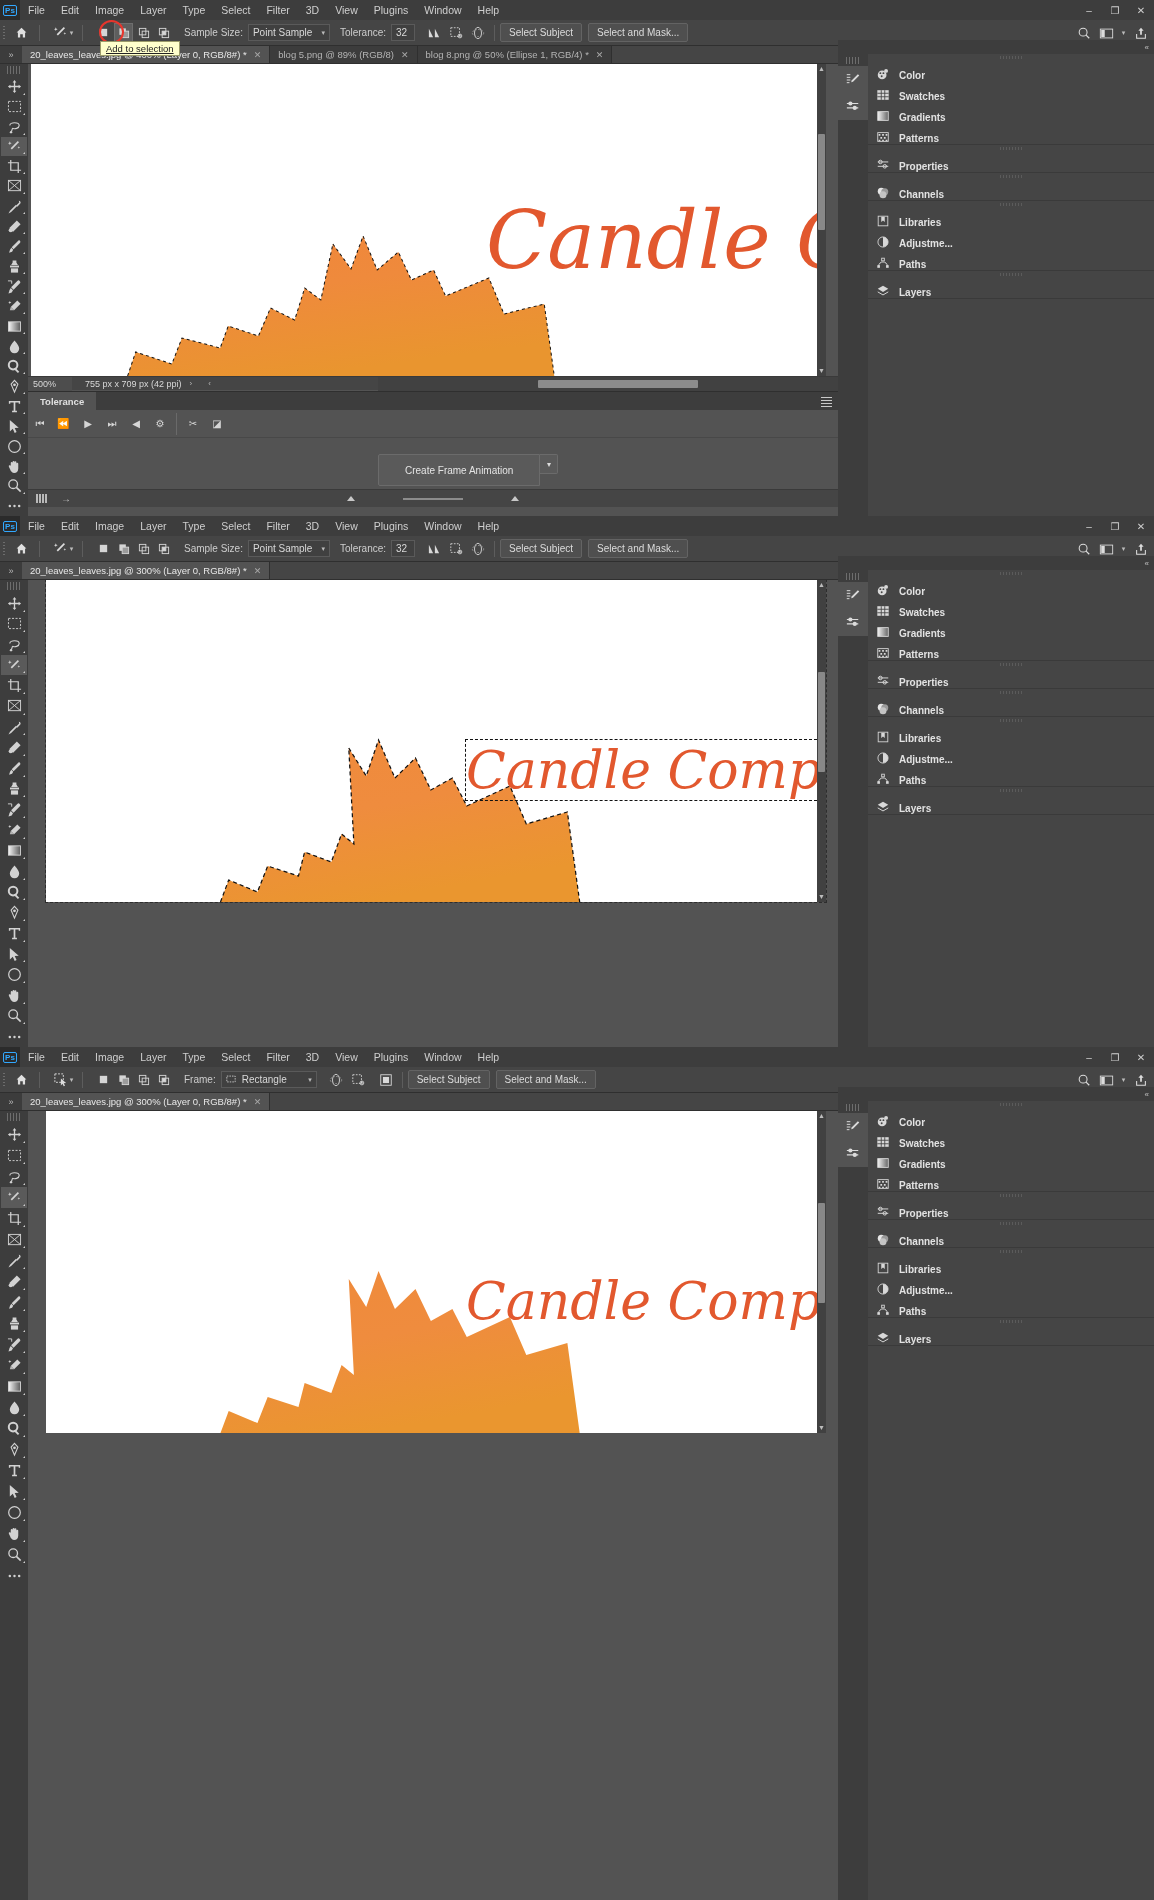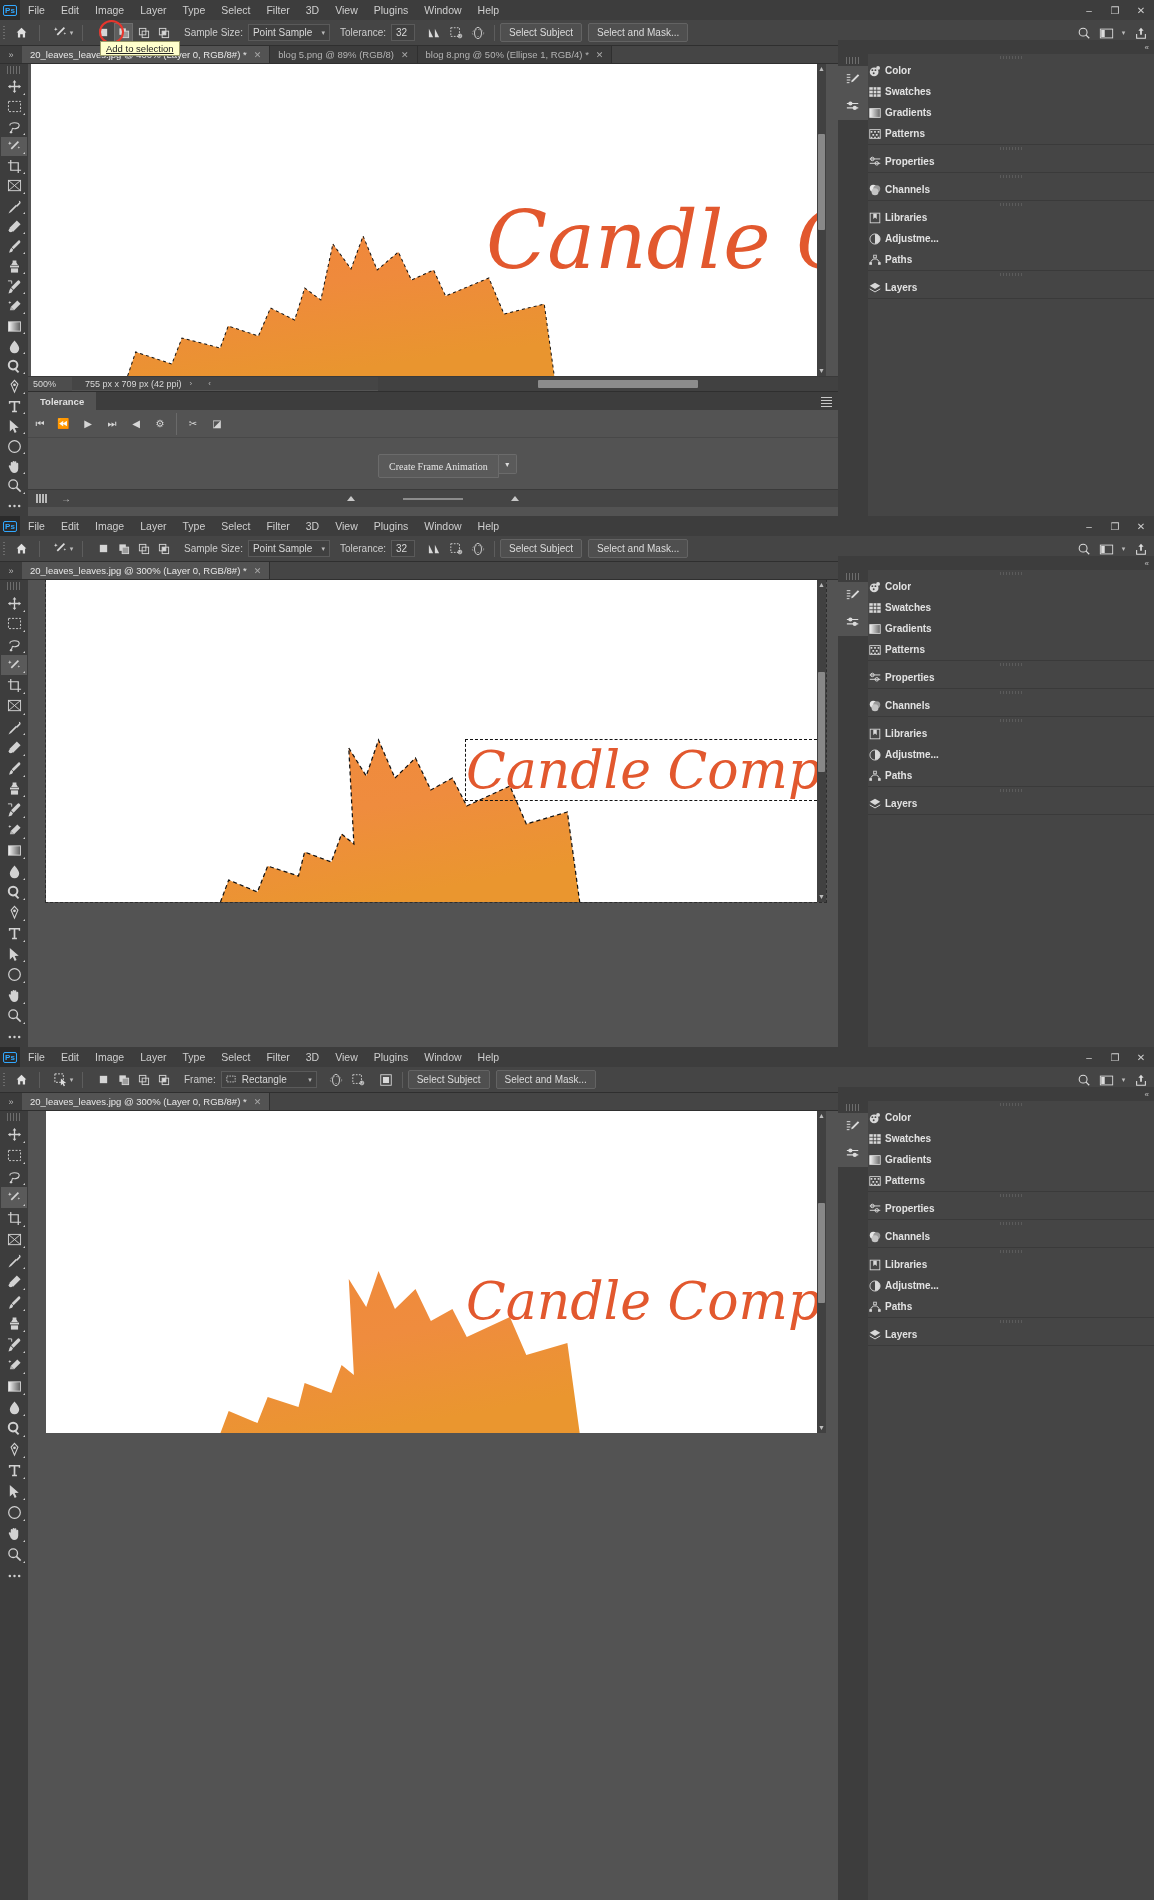--- a/index.html
+++ b/index.html
@@ -175,22 +175,22 @@
   }
   .tl-btn { width: 24px; height: 24px; display:flex; align-items:center;
     justify-content:center; color:#d6d6d6; font-size: 10px; }
   .tl-vsep { width: 1px; height: 22px; background: #6a6a6a; margin: 0 4px; }
   .tl-body { position: absolute; background: #535353; }
   .tl-cfa {
     position: absolute; display: flex; align-items: stretch;
   }
   .tl-cfa .btn {
     background: #5a5a5a; border: 1px solid #6b6b6b; border-radius: 2px 0 0 2px;
-    font-size: 10px; color: #e4e4e4; padding: 0 10px;
-    display: flex; align-items: center; height: 24px; font-family: Liberation Serif, serif;
+    font-size: 10px; color: #e4e4e4; padding: 0 26px;
+    display: flex; align-items: center; height: 32px;
   }
   .tl-cfa .arr {
     background: #5a5a5a; border: 1px solid #6b6b6b; border-left: none;
     border-radius: 0 2px 2px 0; width: 18px; height: 20px;
     display: flex; align-items: center; justify-content: center;
     font-size: 8px; color: #ddd;
   }
   .tl-footer {
     position: absolute; height: 18px; background: #454545;
     display: flex; align-items: center; border-top: 1px solid #3a3a3a;
@@ -217,22 +217,22 @@
   .rp-strip .sgrip { width: 14px; height: 7px; margin: 3px auto 2px;
     background: repeating-linear-gradient(to right,#6d6d6d 0 1px,transparent 1px 3px); }
   .rp-strip .si { height: 27px; display:flex; align-items:center; justify-content:center; }
   .rp-strip .si.sel { background: #535353; }
   .rp-list { position: absolute; left: 30px; right: 0; background: #454545; }
   .rp-group { border-bottom: 1px solid #3a3a3a; }
   .rp-grp-grip { height: 6px; display:flex; align-items:center; justify-content:center; }
   .rp-grp-grip i { display:block; width: 22px; height: 3px;
     background: repeating-linear-gradient(to right,#5b5b5b 0 1px,transparent 1px 3px); }
   .rp-item {
-    height: 21px; display: flex; align-items: center; gap: 3px;
-    font-size: 10px; color: #e2e2e2; font-weight: bold;
+    height: 21px; display: flex; align-items: flex-end; gap: 9px;
+    padding-left: 8px; font-size: 10px; color: #e2e2e2; font-weight: bold;
   }
   .rp-ico { width: 14px; height: 14px; display:flex; align-items:center; justify-content:center; }
 
   
   .gap { height: 0px; background: #ffffff; width: 1154px; }
 
   
   .annot-ellipse {
     position: absolute; border: 2px solid #e8352c; border-radius: 50%;
     pointer-events: none;

